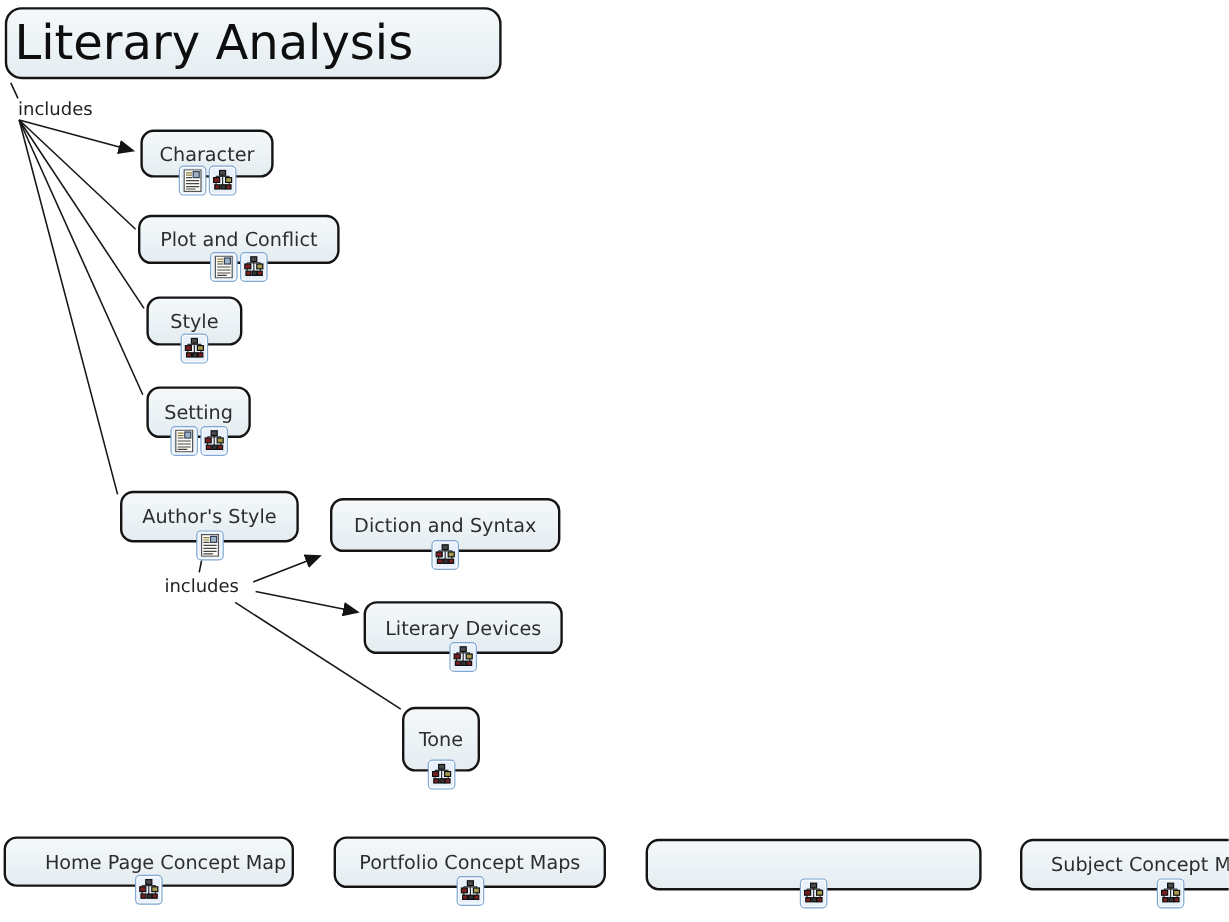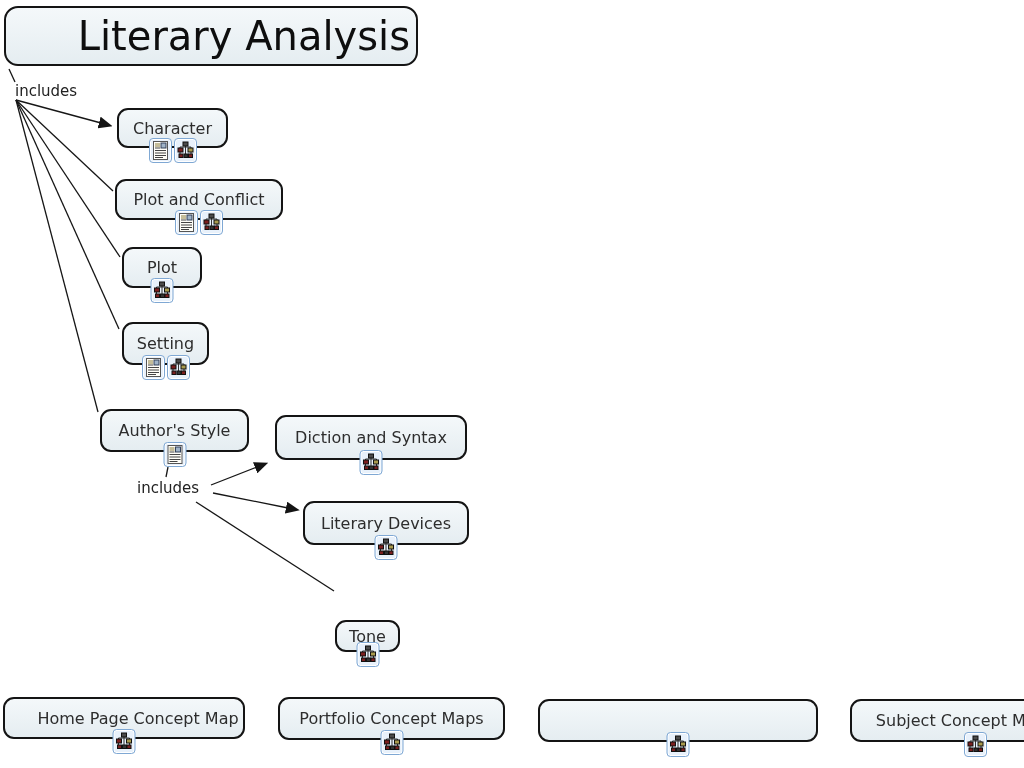--- a/index.html
+++ b/index.html
@@ -11,21 +11,21 @@
   .node{
     position:absolute;z-index:2;box-sizing:border-box;
     border:2px solid #141414;border-radius:11px;
     background:linear-gradient(180deg,#f4f8fa 0%,#e5edf1 100%);
     display:flex;align-items:center;justify-content:center;
     font-size:16px;color:#2d2d2d;cursor:default;
   }
   .node .node-label{white-space:nowrap;padding:0 6px;}
   #title-node{
     border-radius:14px;border-width:2px;
-    font-size:40px;color:#0e0e0e;justify-content:flex-end;padding-left:16px;
+    font-size:40px;color:#0e0e0e;justify-content:flex-start;padding-left:0;
   }
   .link-label{
     position:absolute;z-index:2;font-size:15px;color:#222;white-space:nowrap;
   }
   .icon-row{
     position:absolute;left:50%;bottom:-17px;transform:translateX(-50%);
     display:flex;gap:2px;z-index:3;
   }
   .res-icon{
     width:23px;height:25px;box-sizing:border-box;border:1px solid #7fa8d4;border-radius:4px;
@@ -119,21 +119,21 @@
         </span>
       <span class="res-icon">
           <svg width="17" height="19">
             <use href="#ic-map"></use>
           </svg>
         </span>
     </span>
   </div>
 
   <div class="node" style="left:122px;top:247px;width:80px;height:41px;">
-    <span class="node-label">Plot</span>
+    <span class="node-label">Style</span>
     <span class="icon-row">
       <span class="res-icon">
           <svg width="17" height="19">
             <use href="#ic-map"></use>
           </svg>
         </span>
     </span>
   </div>
 
   <div class="node" style="left:122px;top:322px;width:87px;height:43px;">
@@ -180,21 +180,21 @@
     <span class="node-label">Literary Devices</span>
     <span class="icon-row">
       <span class="res-icon">
           <svg width="17" height="19">
             <use href="#ic-map"></use>
           </svg>
         </span>
     </span>
   </div>
 
-  <div class="node" style="left:335px;top:620px;width:65px;height:32px;">
+  <div class="node" style="left:335px;top:589px;width:65px;height:54px;">
     <span class="node-label">Tone</span>
     <span class="icon-row">
       <span class="res-icon">
           <svg width="17" height="19">
             <use href="#ic-map"></use>
           </svg>
         </span>
     </span>
   </div>
 

